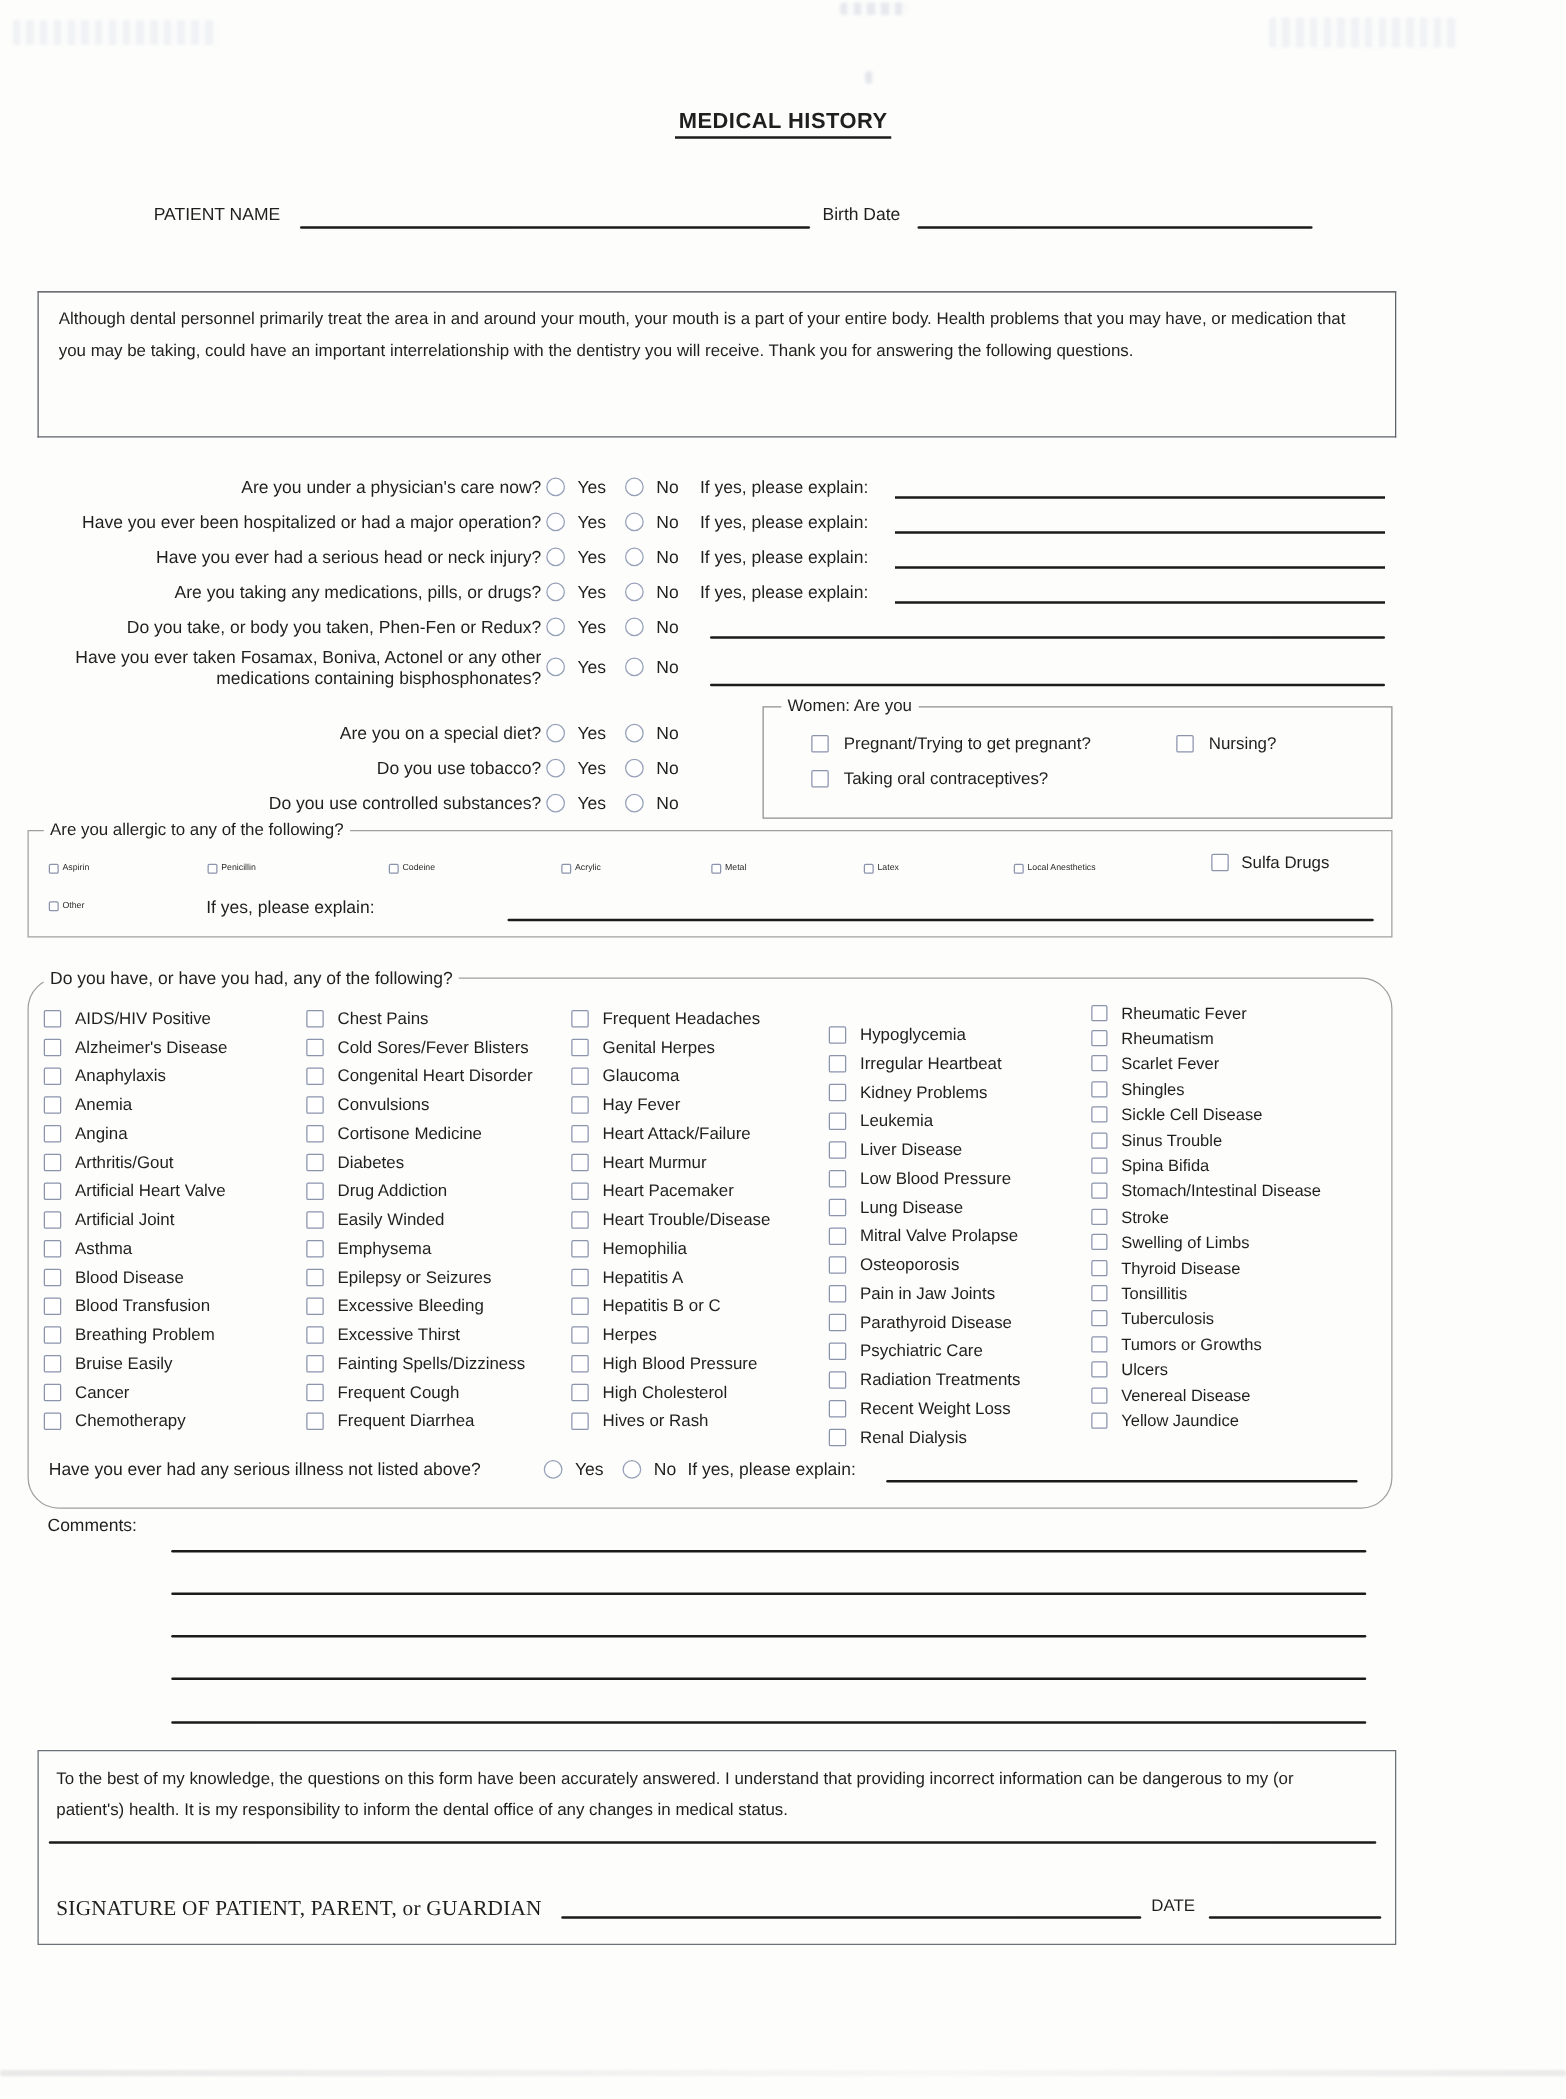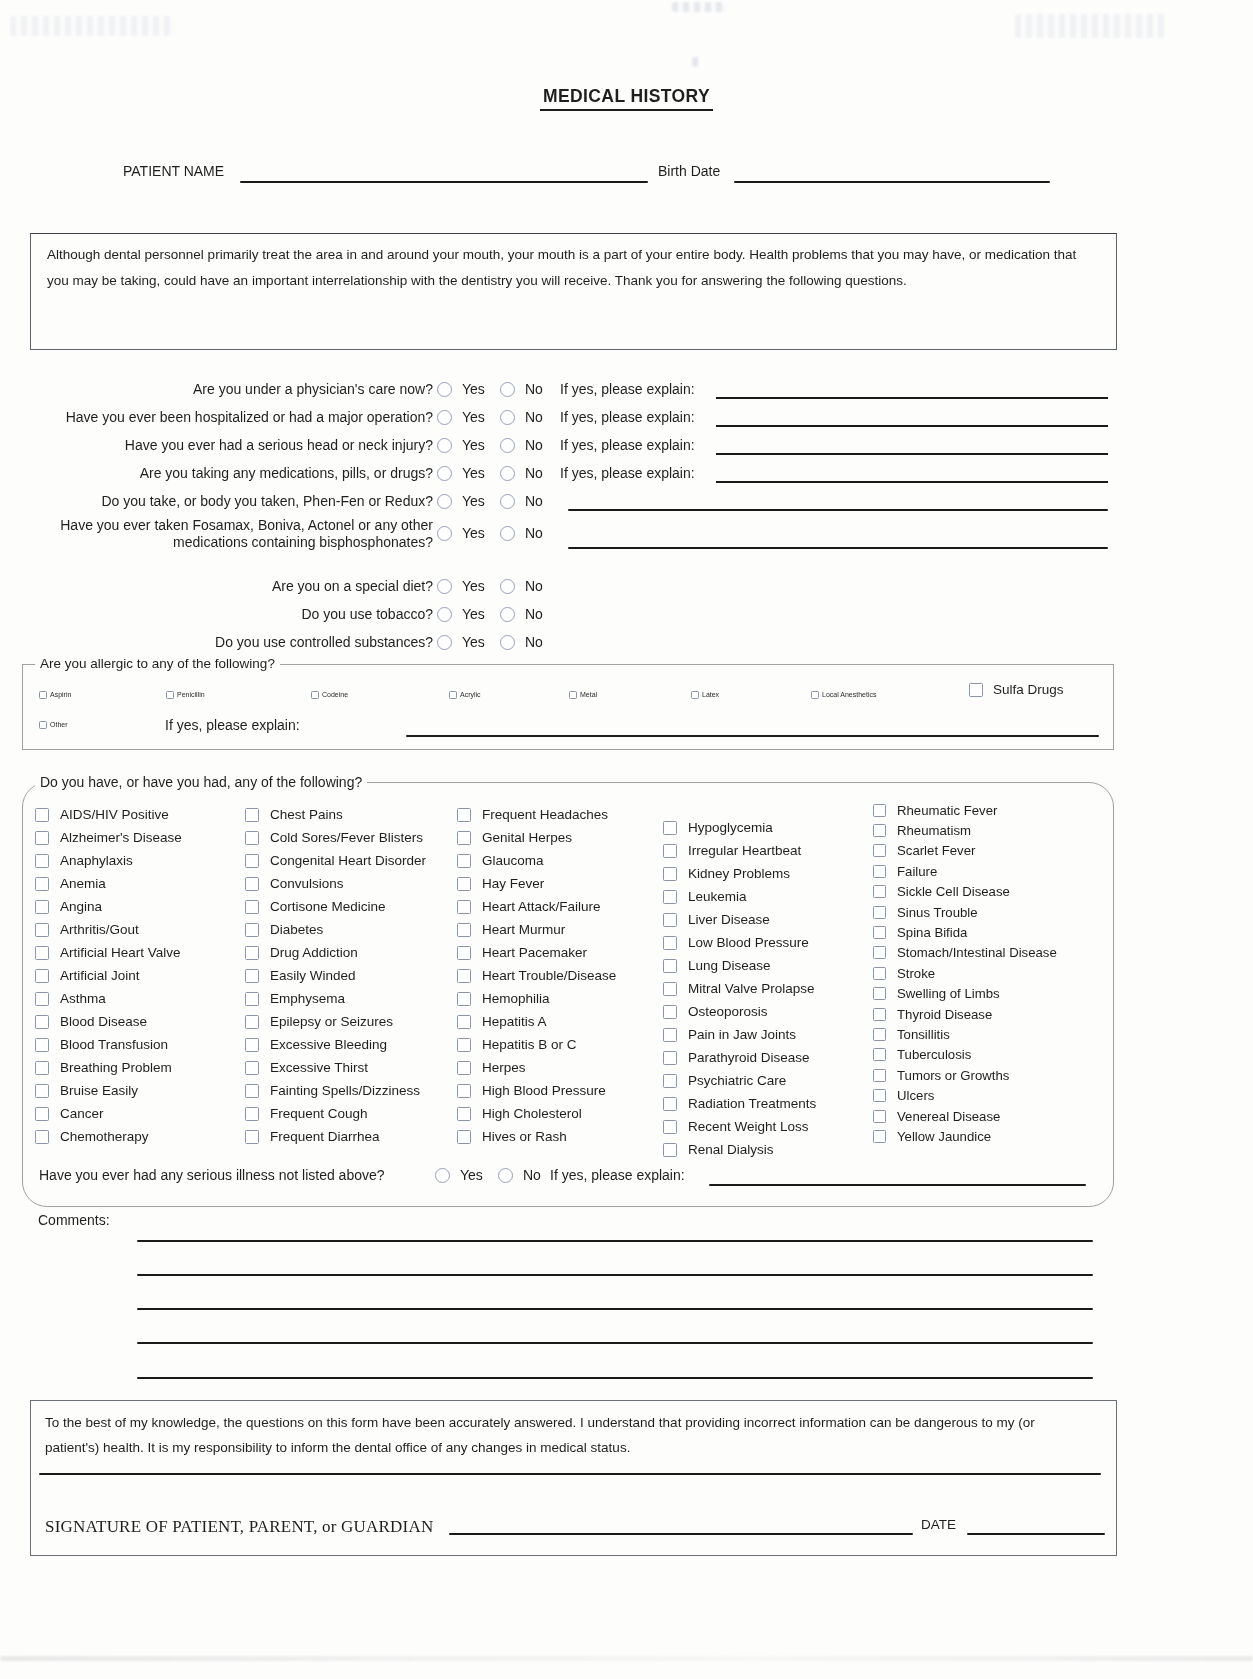--- a/index.html
+++ b/index.html
@@ -166,20 +166,29 @@
   </div>
 
   <div class="qrow" style="top:634px;">
     <span class="qt">Do you use controlled substances?</span>
     <span class="radio" style="left:417px;"></span>
     <span class="opt" style="left:442px;">Yes</span>
     <span class="radio" style="left:480px;"></span>
     <span class="opt" style="left:505px;">No</span>
   </div>
 
+  <div class="fset" style="left:610px; top:565px; width:502px; height:88px; border-color:#8f8f8f;">
+    <span class="legend" style="left:14px;">Women:  Are you</span>
+    <span class="cb" style="left:38px; top:22px;"></span>
+    <span class="md-label" style="left:64px; top:21px;">Pregnant/Trying to get pregnant?</span>
+    <span class="cb" style="left:330px; top:22px;"></span>
+    <span class="md-label" style="left:356px; top:21px;">Nursing?</span>
+    <span class="cb" style="left:38px; top:50px;"></span>
+    <span class="md-label" style="left:64px; top:49px;">Taking oral contraceptives?</span>
+  </div>
 
   <div class="fset" style="left:22px; top:664px; width:1090px; height:84px; border-color:#a0a0a0;">
     <span class="legend" style="left:12px;">Are you allergic to any of the following?</span>
 
     <span class="cb tiny" style="left:16px; top:26px;"></span>
     <span class="sm-label" style="left:27px; top:26px;">Aspirin</span>
     <span class="cb tiny" style="left:143px; top:26px;"></span>
     <span class="sm-label" style="left:154px; top:26px;">Penicillin</span>
     <span class="cb tiny" style="left:288px; top:26px;"></span>
     <span class="sm-label" style="left:299px; top:26px;">Codeine</span>
@@ -524,21 +533,21 @@
           <span class="ct">Rheumatism</span>
         </div>
 
         <div class="cond-item">
           <span class="cbi"></span>
           <span class="ct">Scarlet Fever</span>
         </div>
 
         <div class="cond-item">
           <span class="cbi"></span>
-          <span class="ct">Failure</span>
+          <span class="ct">Shingles</span>
         </div>
 
         <div class="cond-item">
           <span class="cbi"></span>
           <span class="ct">Sickle Cell Disease</span>
         </div>
 
         <div class="cond-item">
           <span class="cbi"></span>
           <span class="ct">Sinus Trouble</span>

